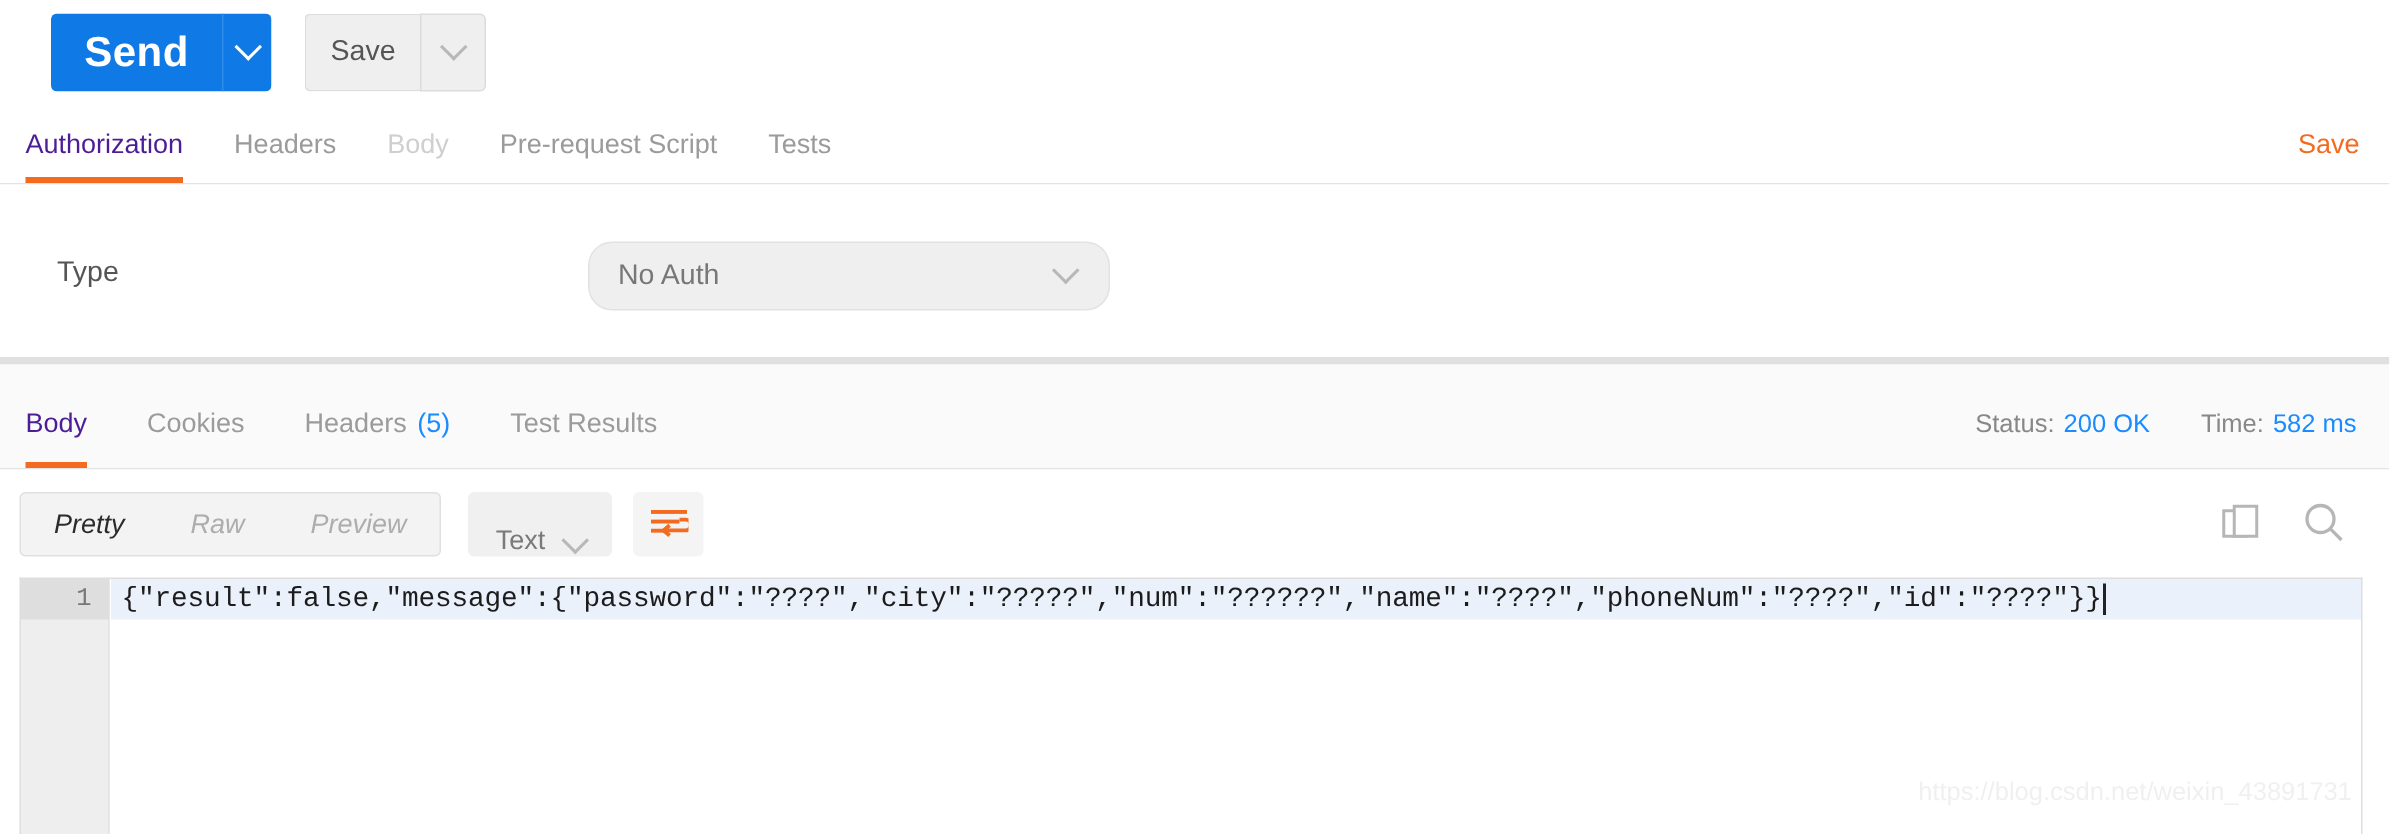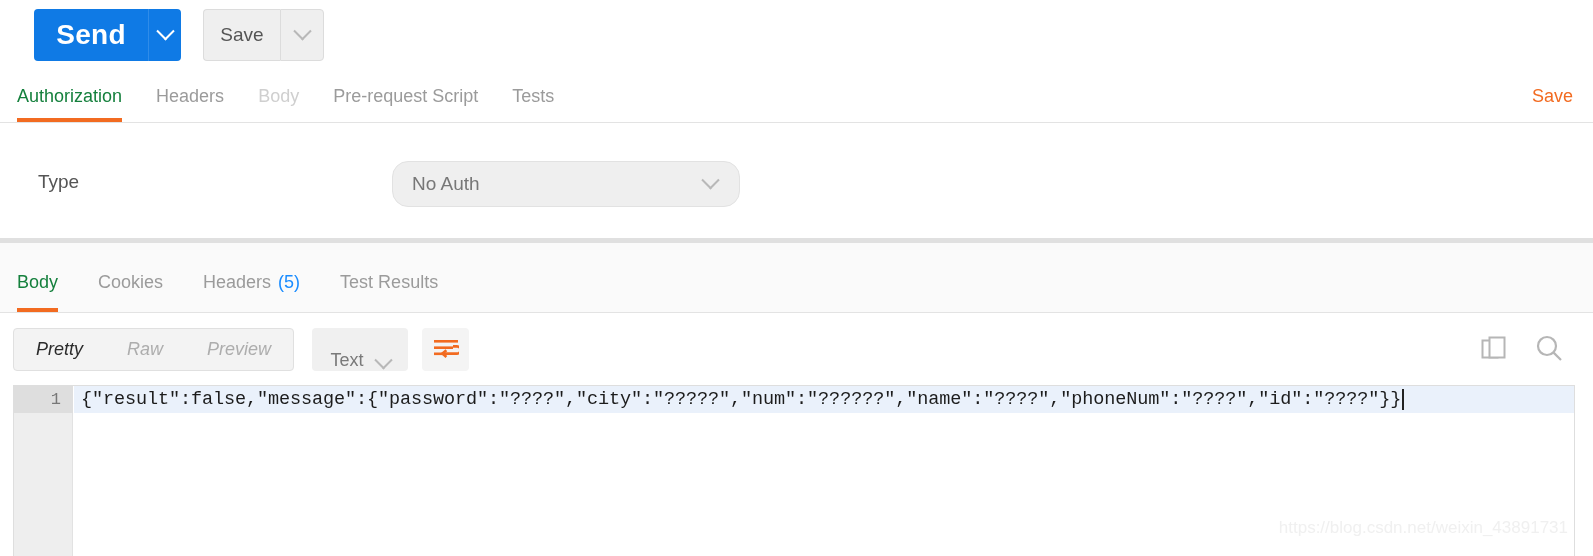--- a/index.html
+++ b/index.html
@@ -155,21 +155,21 @@
     position: relative;
     height: 52px;
     display: flex; align-items: center;
     padding: 0 0 0 0;
     margin-right: 34px;
     font-size: 18px;
     cursor: pointer;
     white-space: nowrap;
   }
   .req-tabs .tab:first-child { margin-left: 17px; }
-  .tab.active { color: #15803d; }
+  .tab.active { color: #4c1d95; }
   .tab.inactive { color: #9b9b9b; }
   .tab.disabled { color: #cfcfcf; }
   .tab.active::after {
     content: "";
     position: absolute;
     left: 0; right: 0; bottom: 0;
     height: 4px;
     background: #f26b21;
   }
   .code-link {
@@ -426,20 +426,28 @@
       </div>
       <div class="tab inactive">
         <span>Cookies</span>
       </div>
       <div class="tab inactive">
         <span>Headers</span>
         <span class="hdr-count">(5)</span>
       </div>
       <div class="tab inactive">
         <span>Test Results</span>
+      </div>
+    </div>
+    <div class="meta">
+      <div>
+        <span>Status:</span><span class="val">200 OK</span>
+      </div>
+      <div>
+        <span>Time:</span><span class="val">582 ms</span>
       </div>
     </div>
   </div>
 
   <div class="resp-toolbar">
     <div class="segmented">
       <div class="seg active">
         <span>Pretty</span>
       </div>
       <div class="seg inactive">

